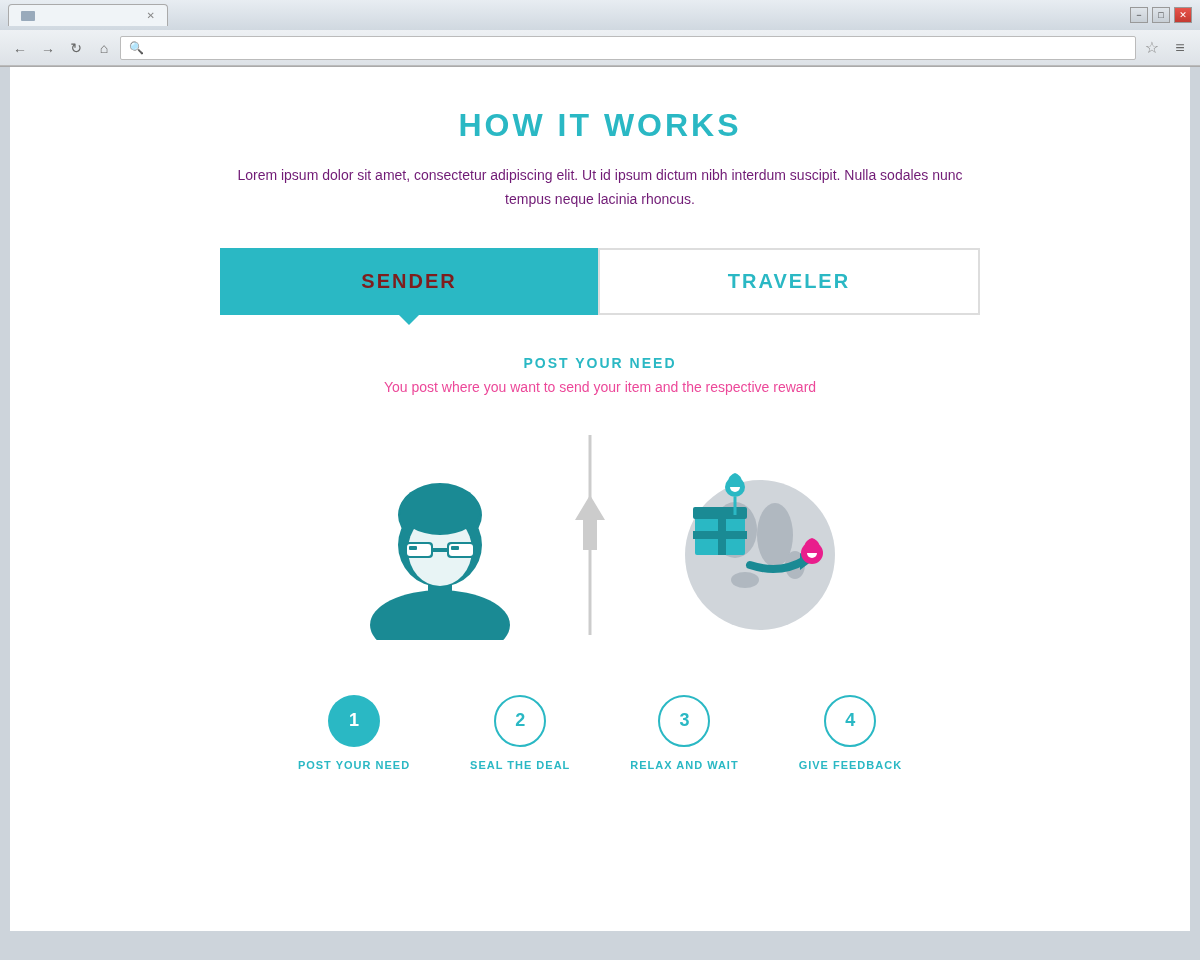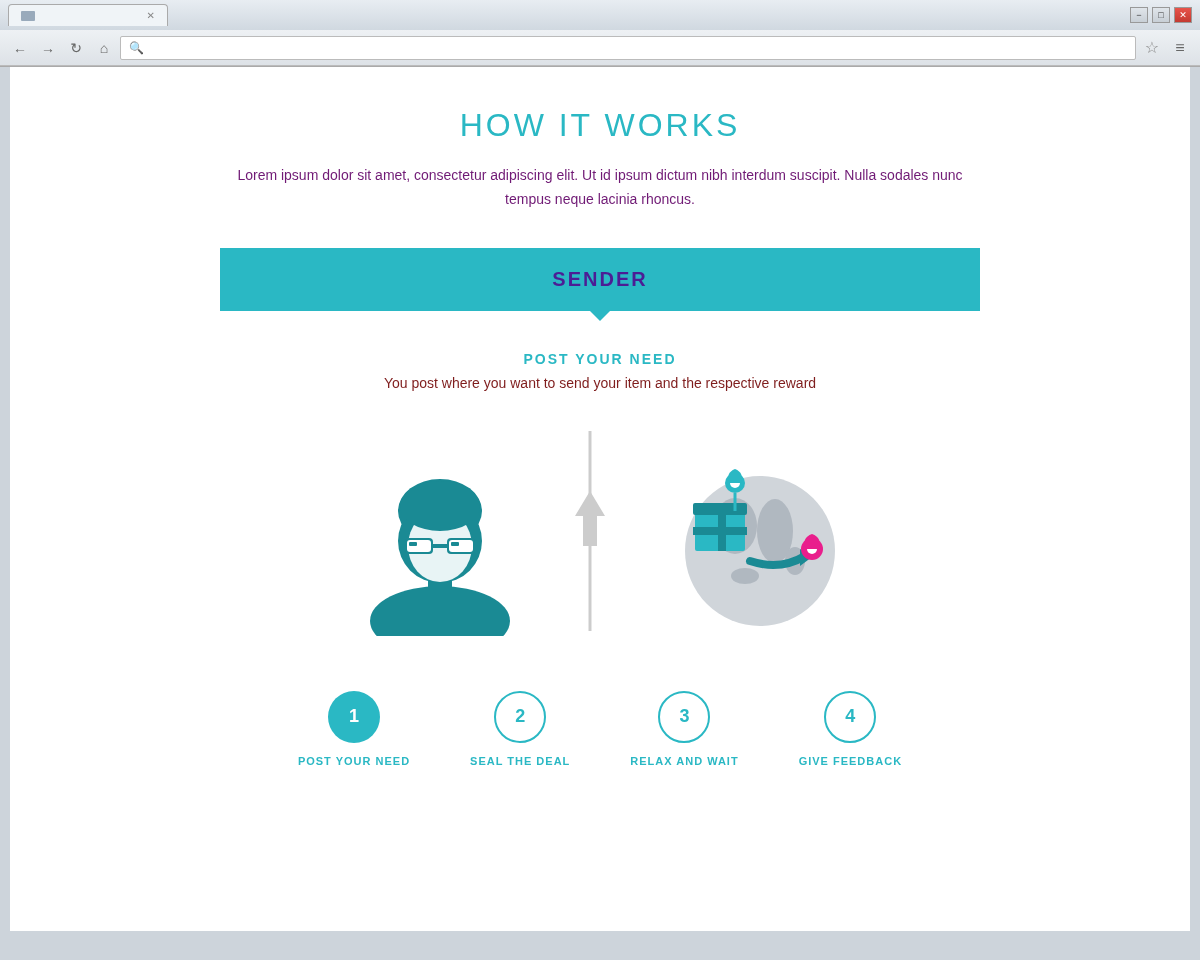--- a/index.html
+++ b/index.html
@@ -93,21 +93,21 @@
 
     .how-it-works {
       max-width: 800px;
       margin: 0 auto;
       padding: 40px 20px 40px;
       text-align: center;
     }
 
     .section-title {
       font-size: 32px;
-      font-weight: 400;
+      font-weight: 700;
       color: #2ab8c4;
       letter-spacing: 3px;
       margin-bottom: 20px;
       text-transform: uppercase;
     }
 
     .section-desc {
       font-size: 14px;
       color: #701a75;
       line-height: 1.7;
@@ -125,21 +125,21 @@
       font-size: 20px;
       font-weight: bold;
       letter-spacing: 2px;
       text-transform: uppercase;
       cursor: pointer;
       border: none;
       position: relative;
     }
     .tab-btn.active {
       background: #2ab8c4;
-      color: #4c1d95;
+      color: #7f1d1d;
     }
     .tab-btn.active::after {
       content: '';
       position: absolute;
       bottom: -10px;
       left: 50%;
       transform: translateX(-50%);
       width: 0;
       height: 0;
       border-left: 10px solid transparent;
@@ -159,21 +159,21 @@
     .step-title {
       font-size: 14px;
       color: #2ab8c4;
       letter-spacing: 2px;
       text-transform: uppercase;
       margin-bottom: 8px;
       font-weight: 600;
     }
     .step-desc {
       font-size: 14px;
-      color: #7f1d1d;
+      color: #ec4899;
     }
 
     
     .illustration {
       display: flex;
       align-items: center;
       justify-content: center;
       gap: 20px;
       margin-bottom: 50px;
       height: 220px;
@@ -281,20 +281,21 @@
 </div>
 
 <div class="page-content">
   <div class="how-it-works">
 
     <h2 class="section-title">HOW IT WORKS</h2>
     <p class="section-desc">Lorem ipsum dolor sit amet, consectetur adipiscing elit. Ut id ipsum dictum nibh interdum suscipit. Nulla sodales nunc tempus neque lacinia rhoncus.</p>
 
     <div class="tabs-container">
       <button class="tab-btn active">SENDER</button>
+      <button class="tab-btn inactive">TRAVELER</button>
     </div>
 
     <div class="step-info">
       <div class="step-title">POST YOUR NEED</div>
       <div class="step-desc">You post where you want to send your item and the respective reward</div>
     </div>
 
     <div class="illustration">
 
       <div class="person-container">

